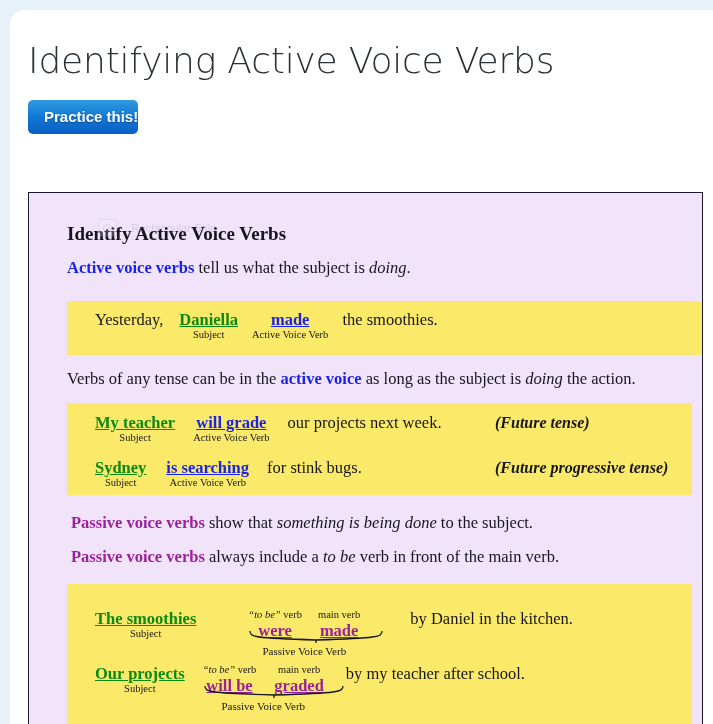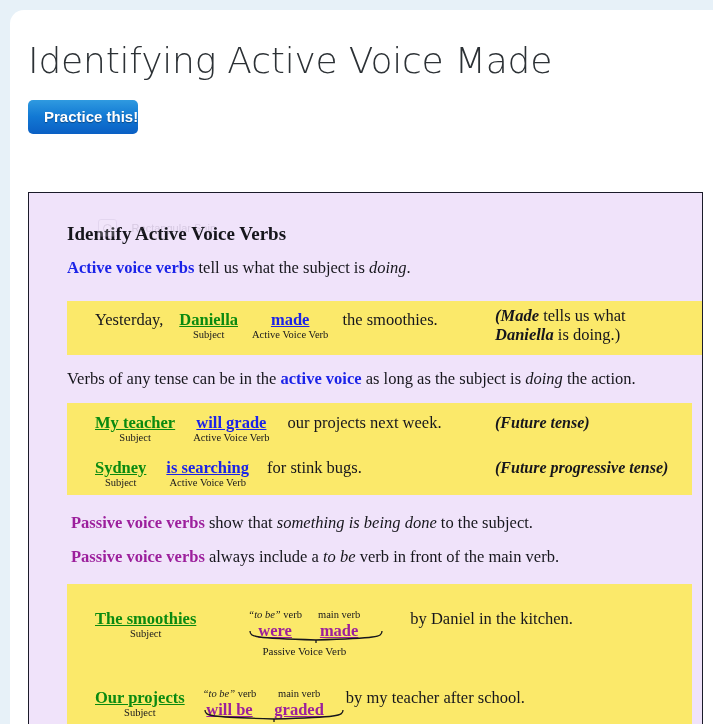--- a/index.html
+++ b/index.html
@@ -201,21 +201,21 @@
     font-size: 11px;
     color: #16161c;
     white-space: nowrap;
   }
 </style>
 </head>
 <body>
 
 <div id="app-card">
 
-  <h1 id="page-title">Identifying Active Voice Made</h1>
+  <h1 id="page-title">Identifying Active Voice Verbs</h1>
 
   <button id="practice-button">Practice this!</button>
 
   <div id="lesson-panel">
     <div class="panel-inner">
 
       <div id="lesson-heading">Identify Active Voice Verbs</div>
 
       <div class="lead-line">
         <span class="kw-active">Active voice verbs</span><span> tell us what the subject is </span><span class="it">doing</span><span>.</span>
@@ -226,24 +226,20 @@
           <span class="plain" style="margin-right:16px;">Yesterday,</span>
           <span class="seg" style="margin-right:14px;">
             <span class="word w-green">Daniella</span>
             <span class="sub">Subject</span>
           </span>
           <span class="seg" style="margin-right:14px;">
             <span class="word w-blue">made</span>
             <span class="sub">Active Voice Verb</span>
           </span>
           <span class="plain">the smoothies.</span>
-        </div>
-        <div class="ex-row" style="left:428px; top:5px; display:block;">
-          <div><span class="note">(</span><span class="note">Made</span><span class="note note-rm"> tells us what</span></div>
-          <div><span class="note">Daniella</span><span class="note note-rm"> is doing.)</span></div>
         </div>
       </div>
 
       <div class="lead-line" style="margin-top:14px;">
         <span>Verbs of any tense can be in the </span><span class="kw-active">active voice</span><span> as long as the subject is </span><span class="it">doing</span><span> the action.</span>
       </div>
 
       <div class="yellow-box" id="box-2">
         <div class="ex-row" style="left:28px; top:10px;">
           <span class="seg" style="margin-right:18px;">
@@ -306,21 +302,21 @@
             <svg class="brace-svg" width="140" height="14" viewBox="0 0 140 14">
               <path d="M2 1 C2 7, 6 8, 68 10 C130 8, 134 7, 134 1" fill="none" stroke="#16161c" stroke-width="1.3"></path>
               <path d="M68 10 L68 13" fill="none" stroke="#16161c" stroke-width="1.3"></path>
             </svg>
             <span class="brace-label">Passive Voice Verb</span>
           </span>
 
           <span class="plain" style="margin-left:22px;">by Daniel in the kitchen.</span>
         </div>
 
-        <div class="ex-row" style="left:28px; top:104px;">
+        <div class="ex-row" style="left:28px; top:80px;">
           <span class="seg" style="margin-right:18px;">
             <span class="word w-green">Our projects</span>
             <span class="sub">Subject</span>
           </span>
 
           <span class="brace-group">
             <span style="display:flex; align-items:flex-end;">
               <span class="seg" style="margin-right:18px;">
                 <span class="top"><i>“to be”</i><span> verb</span></span>
                 <span class="word w-purple">will be</span>

